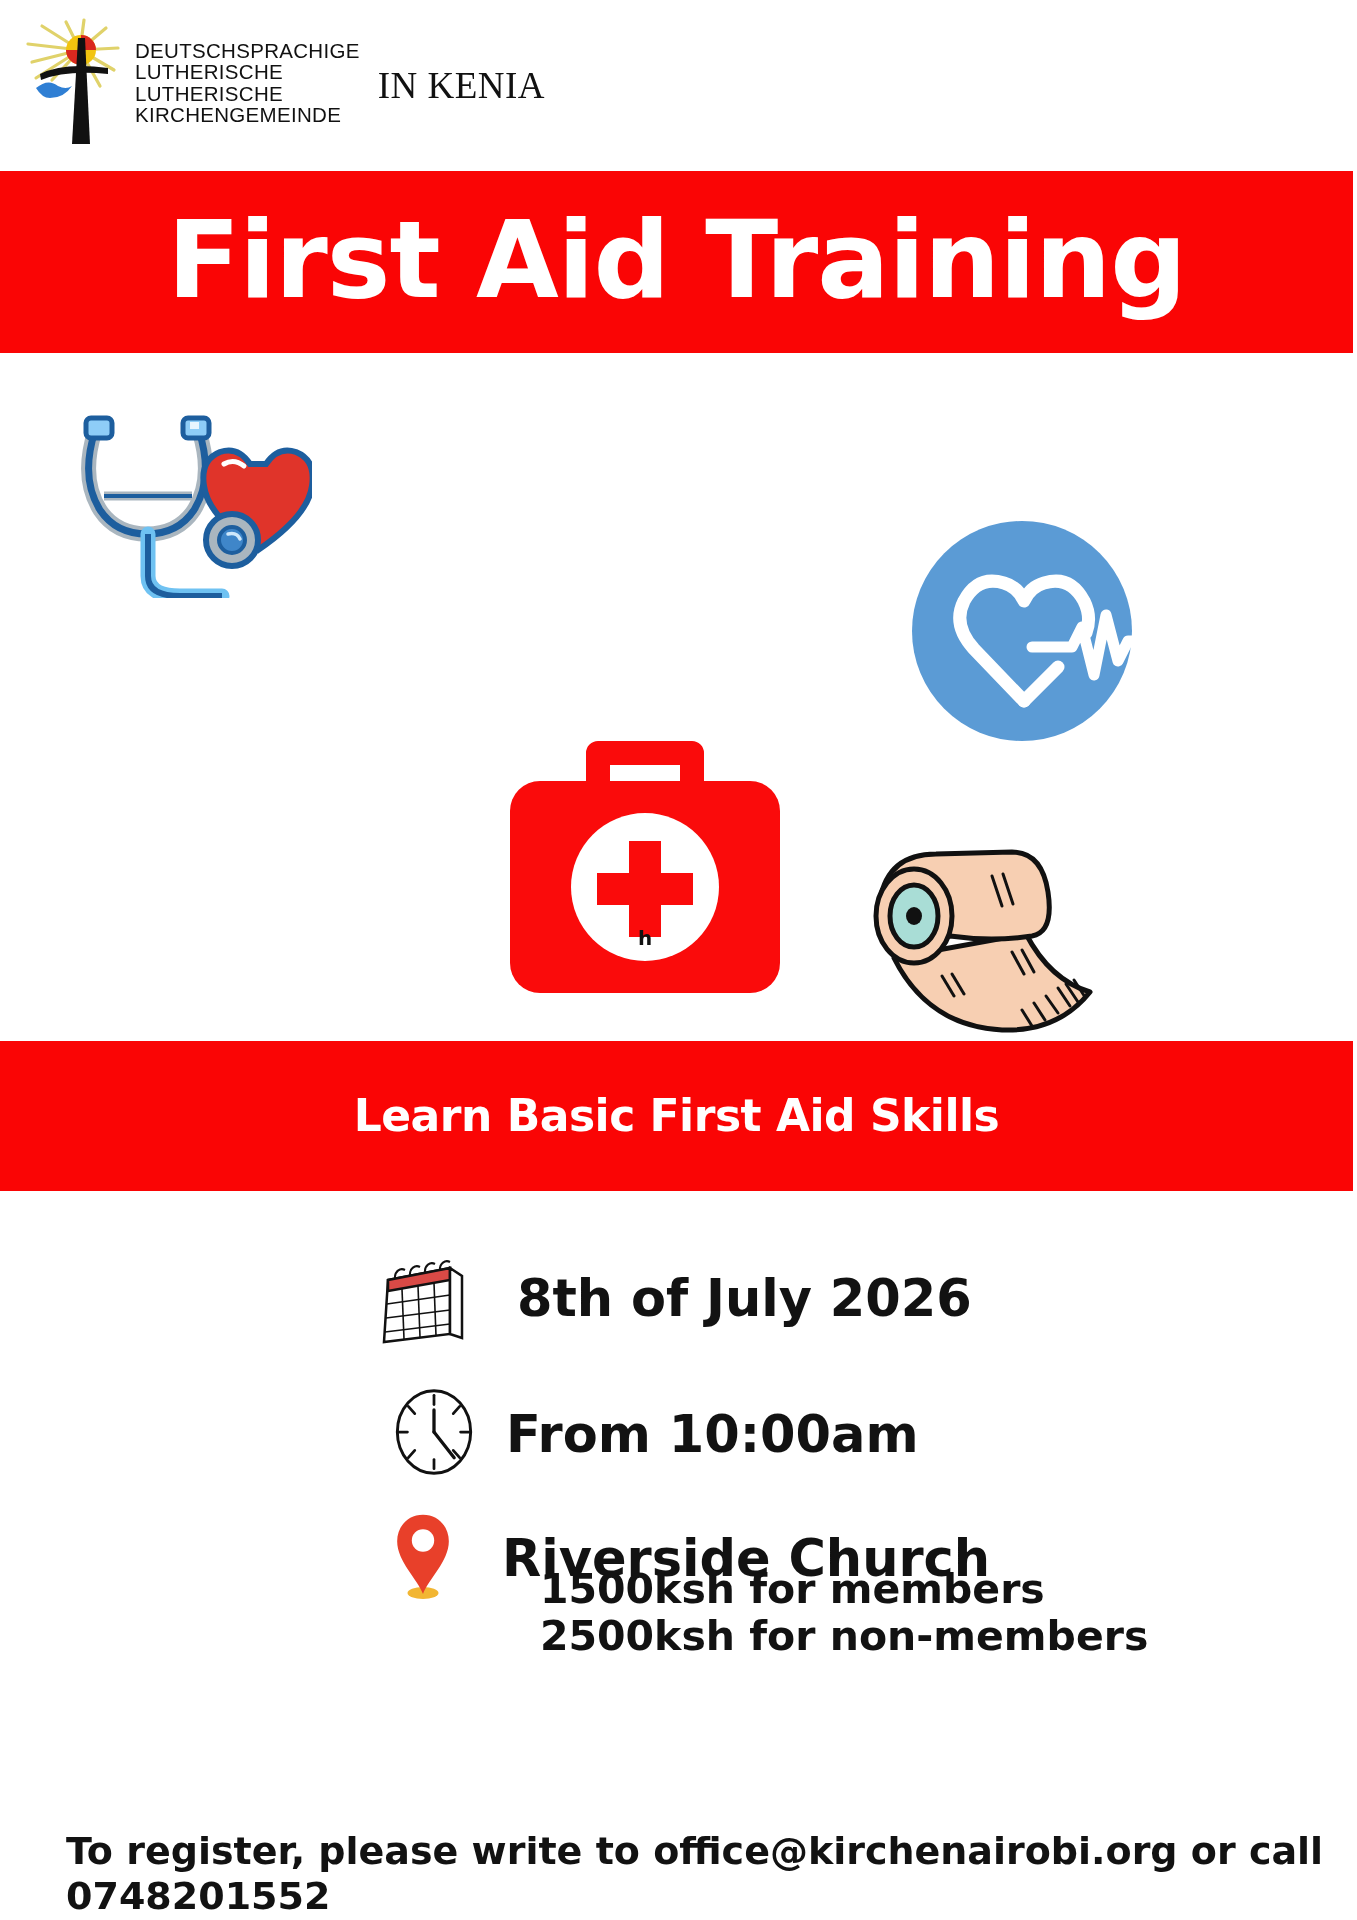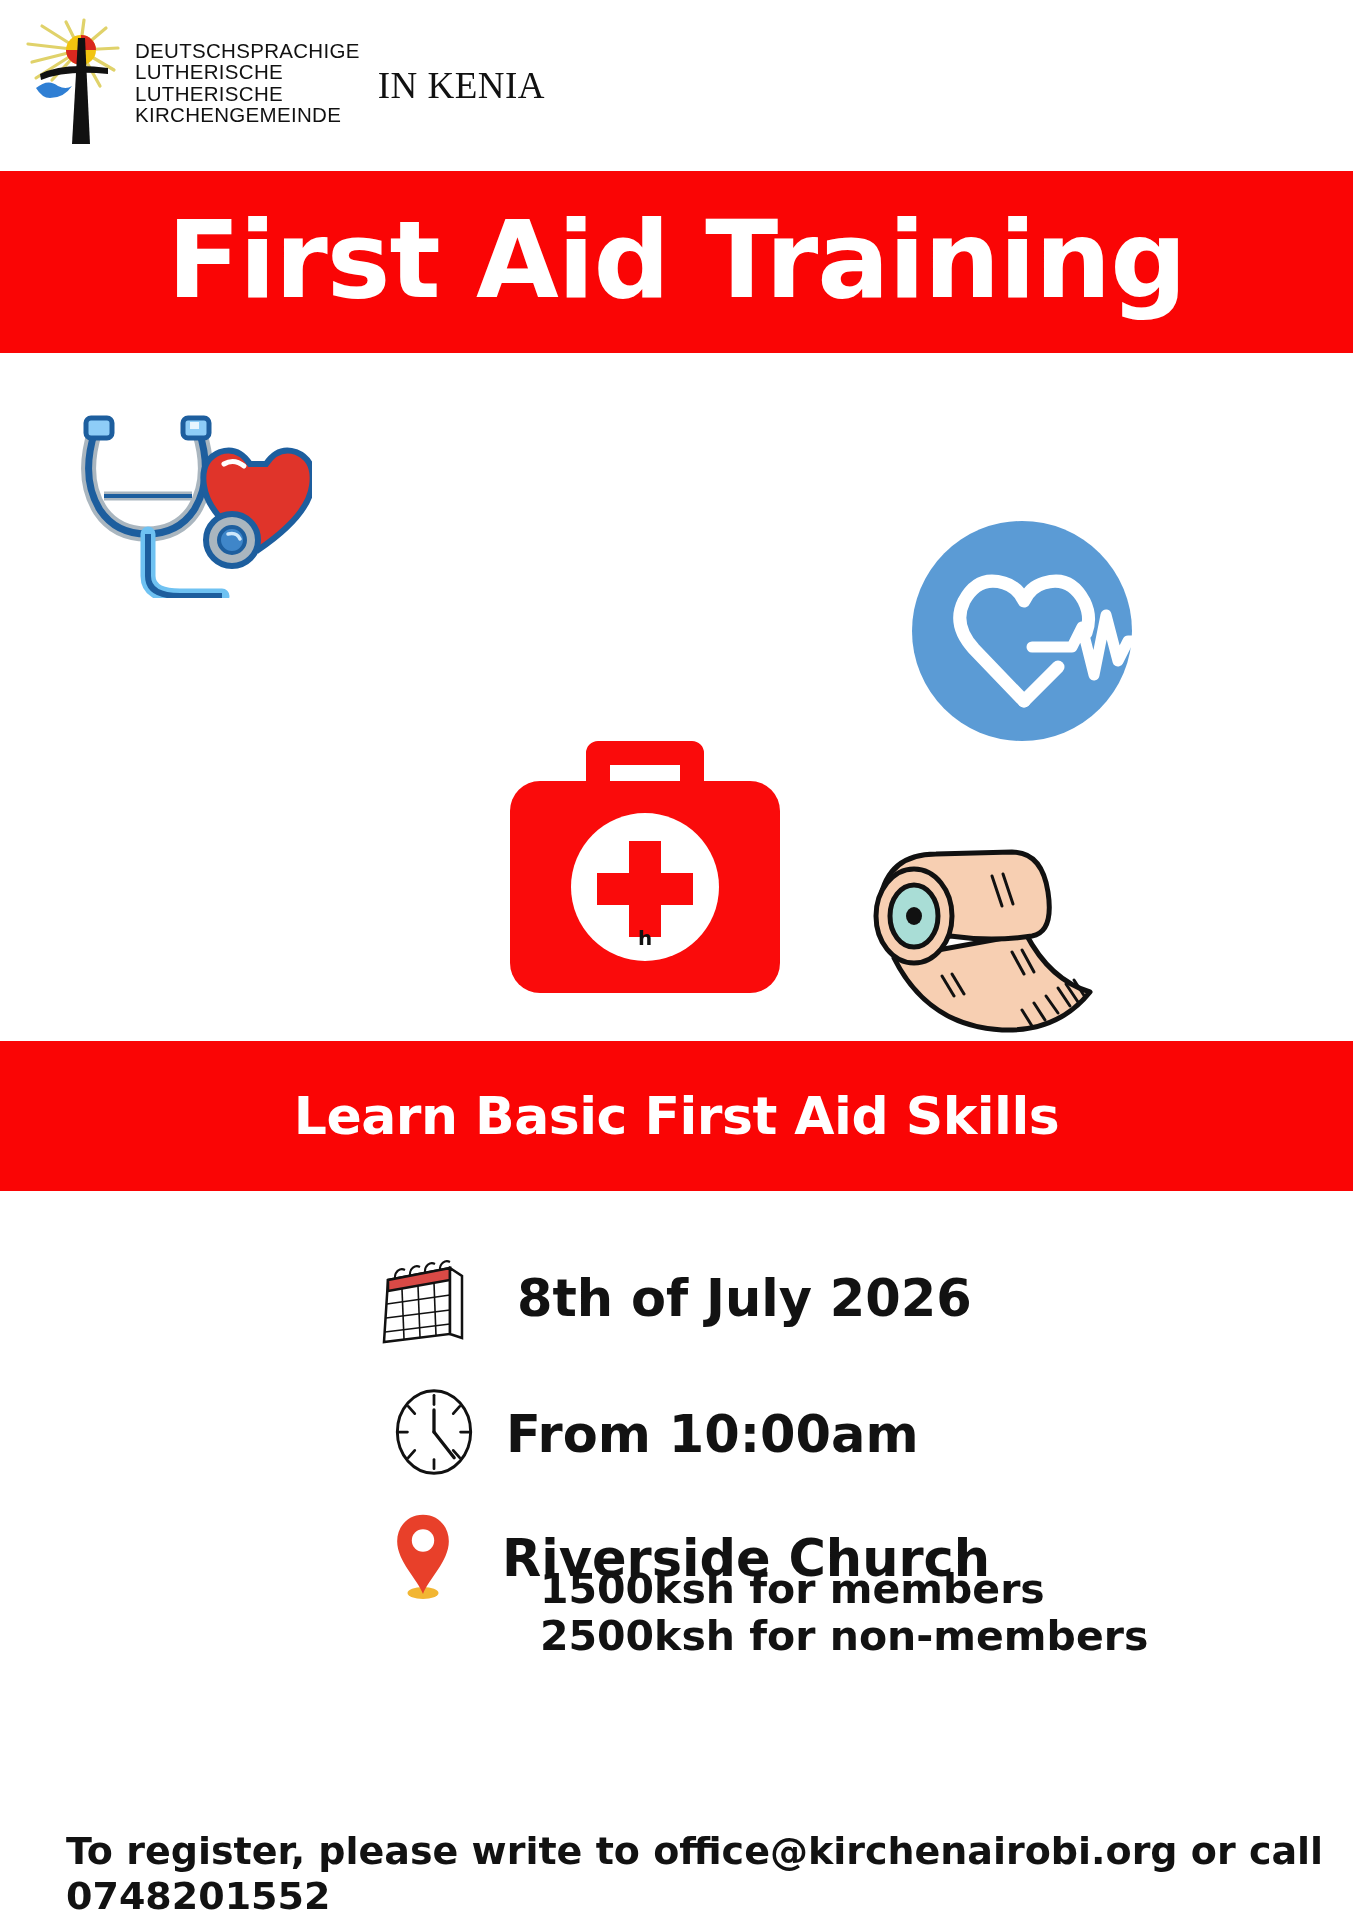--- a/index.html
+++ b/index.html
@@ -93,21 +93,21 @@
     position: absolute;
     left: 0;
     top: 1041px;
     width: 1353px;
     height: 150px;
   }
   .banner-sub .banner-text {
     color: #ffffff;
     font-family: "DejaVu Sans", sans-serif;
     font-weight: bold;
-    font-size: 52px;
+    font-size: 44px;
     letter-spacing: -0.5px;
     line-height: 1;
     white-space: nowrap;
   }
 
   
   .illustrations {
     position: absolute;
     left: 0;
     top: 353px;

